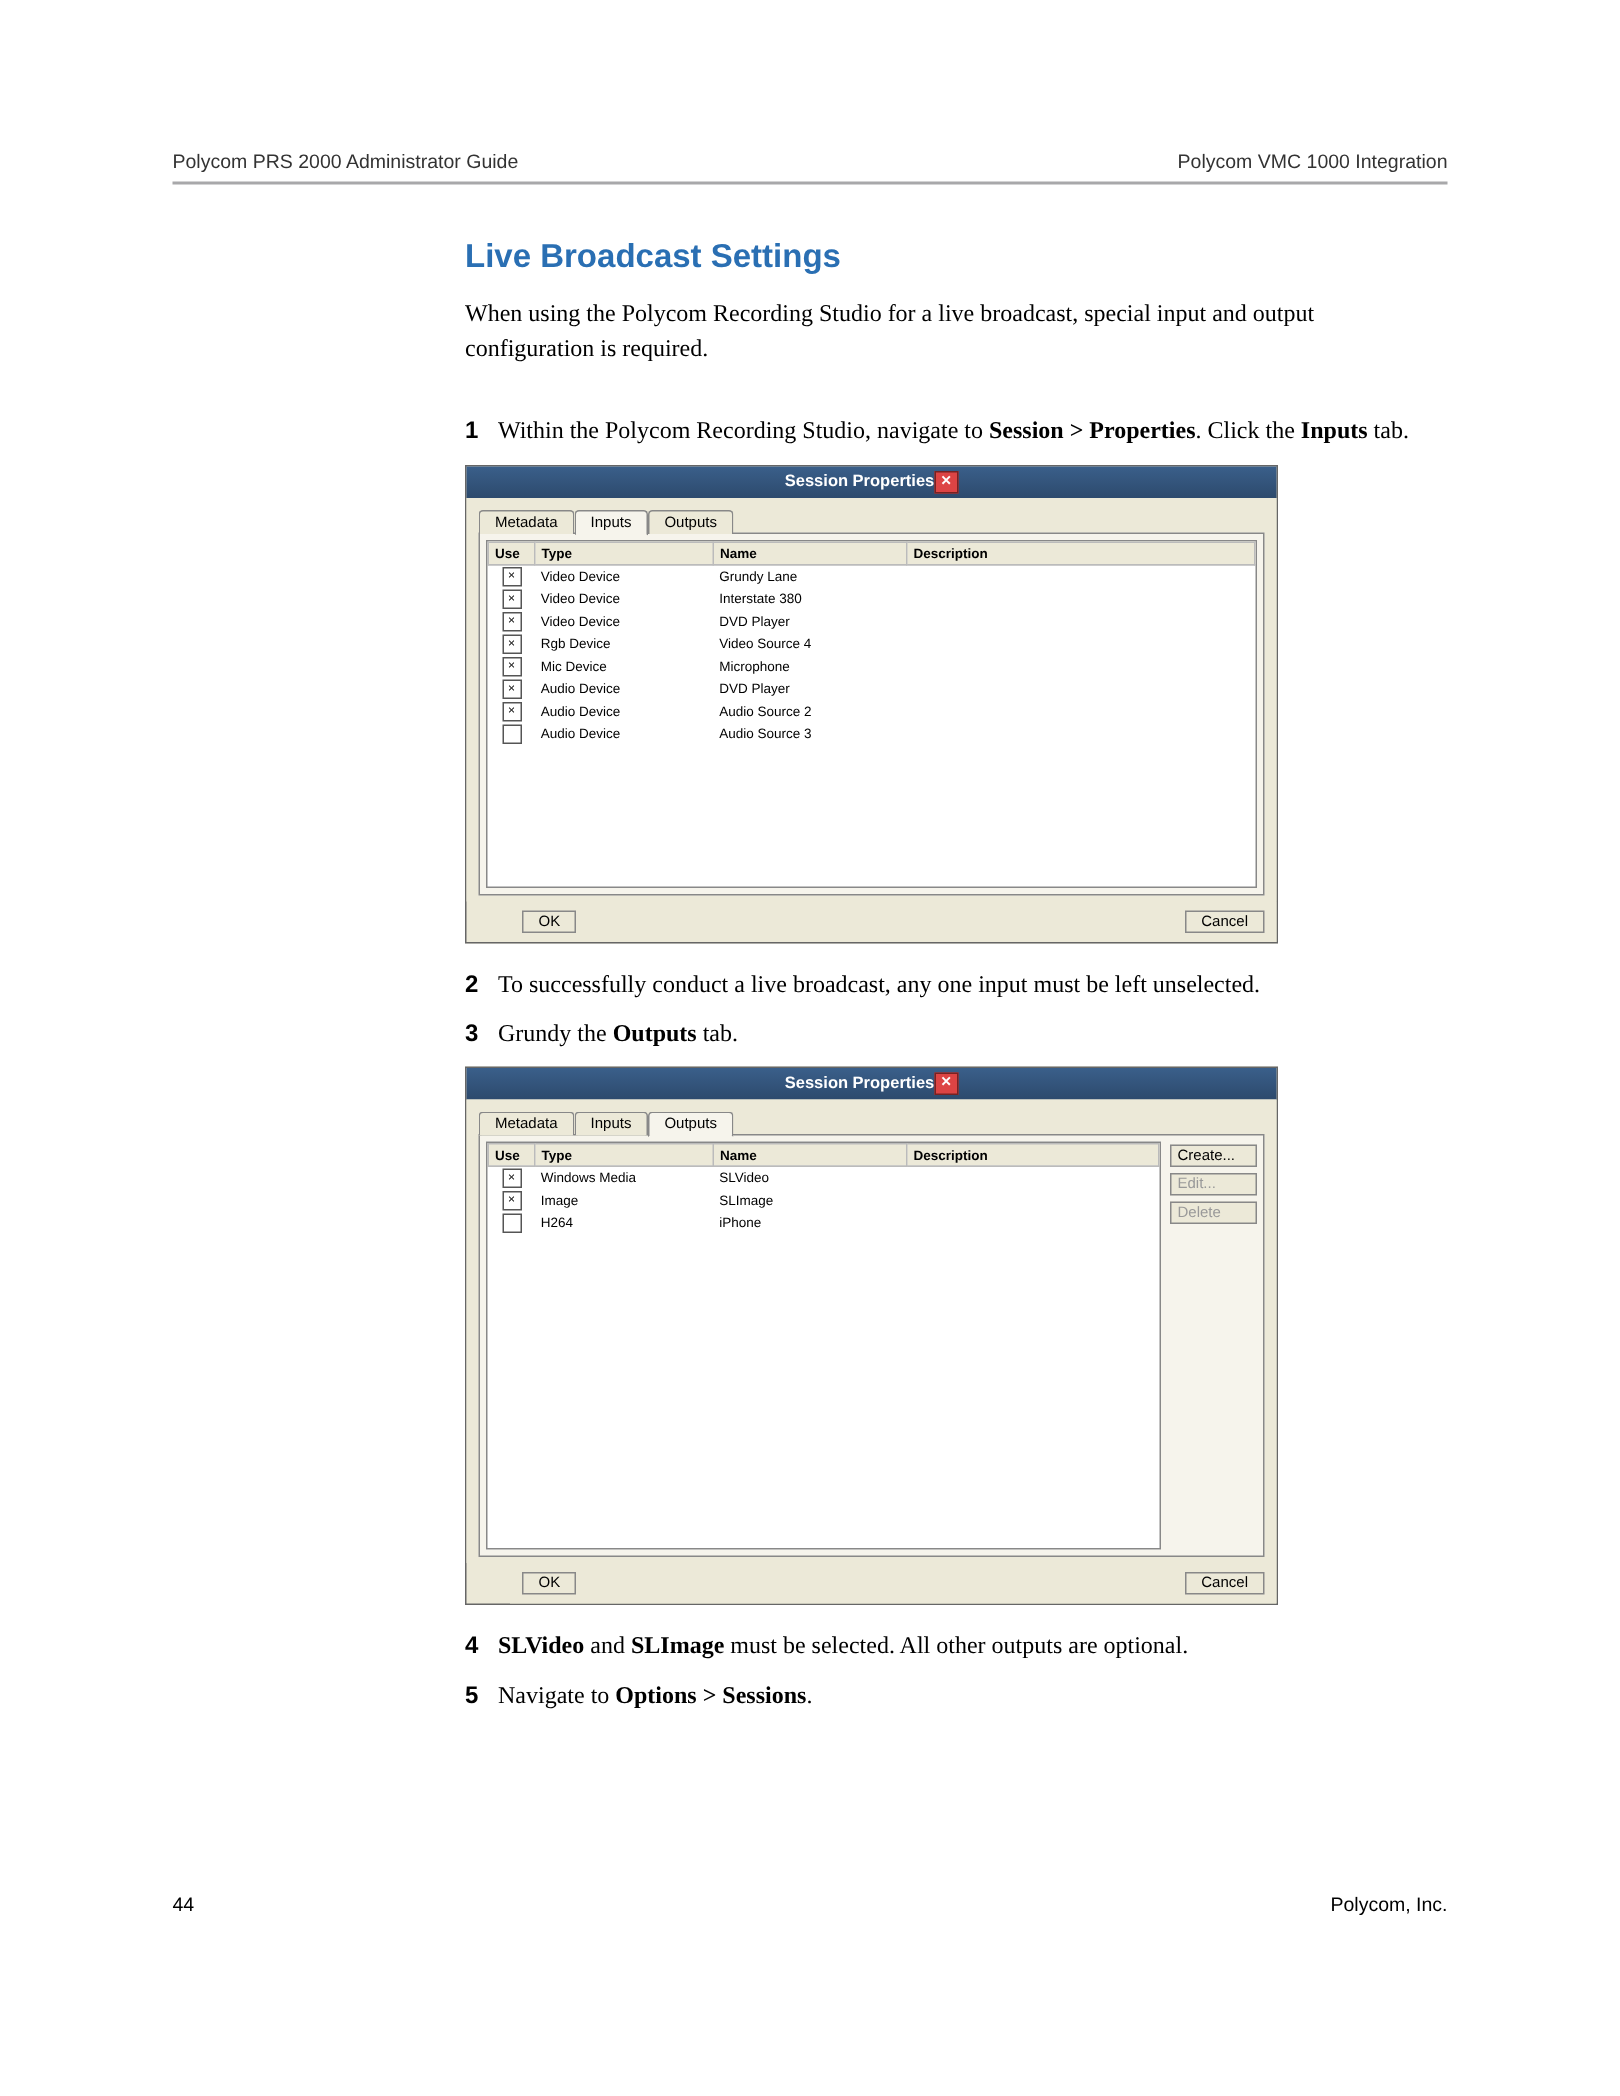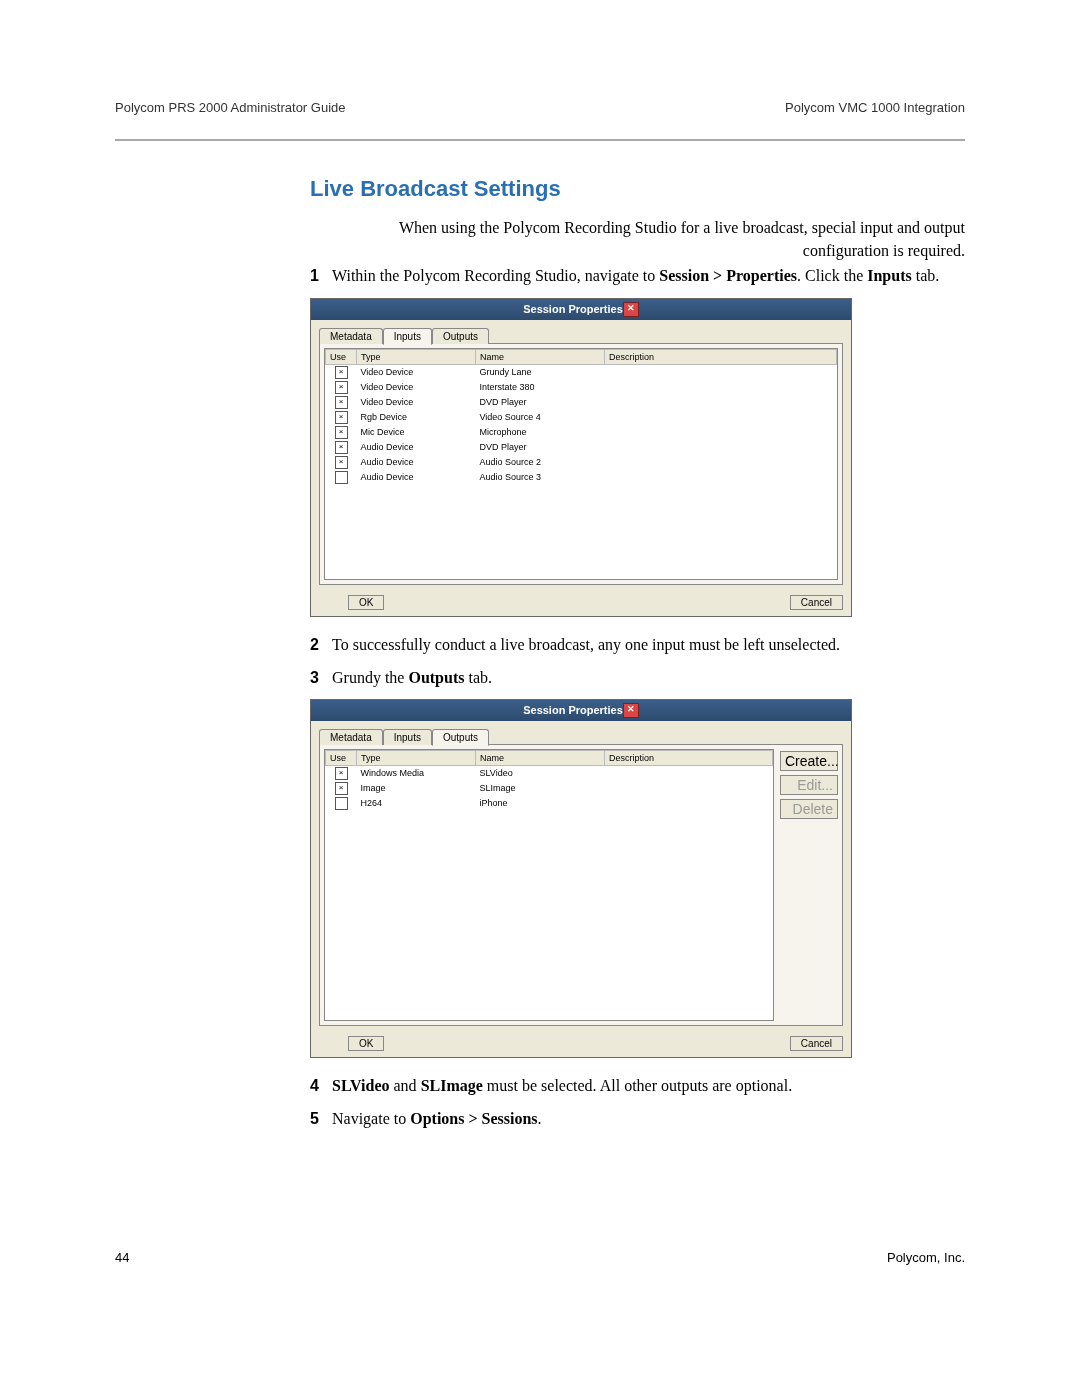--- a/index.html
+++ b/index.html
@@ -14,43 +14,42 @@
     width: 1080px;
     padding: 100px 115px 40px 115px;
     box-sizing: border-box;
   }
   .header-row {
     display: flex;
     justify-content: space-between;
     font-family: Arial, Helvetica, sans-serif;
     font-size: 13px;
     color: #333;
-    padding-bottom: 24px;
+    padding-bottom: 6px;
   }
   .hr-gray {
     border: none;
     border-top: 2px solid #a8a8aa;
     margin: 0;
   }
   .content {
     margin-left: 195px;
     margin-top: 35px;
   }
   .section-heading {
     font-family: Arial, Helvetica, sans-serif;
     font-weight: bold;
     font-size: 22px;
     color: #2a6fb3;
     margin: 0 0 14px 0;
   }
   .para {
     font-size: 16px;
     line-height: 1.45;
-    margin: 0 0 2px 0;
-    text-align: right;
+    margin: 0 0 32px 0;
   }
   .step-list {
     margin: 0;
     padding: 0;
     list-style: none;
   }
   .step {
     display: flex;
     margin-bottom: 10px;
     font-size: 16px;
@@ -136,21 +135,21 @@
     background: #fff;
     border: 1px solid #888;
     min-height: 230px;
   }
   .grid {
     width: 100%;
     border-collapse: collapse;
     font-size: 9px;
   }
   .grid th {
-    font-weight: normal;
+    font-weight: bold;
     background: #ece9d8;
     border: 1px solid #bbb;
     padding: 2px 4px;
     text-align: left;
   }
   .grid td {
     padding: 1px 4px;
     white-space: nowrap;
   }
   .use-cell {
@@ -177,25 +176,25 @@
     min-height: 270px;
   }
   .side-btns {
     width: 58px;
     display: flex;
     flex-direction: column;
     gap: 4px;
     padding-top: 2px;
   }
   .win-btn {
-    font-size: 14px;
+    font-size: 10px;
     padding: 1px 4px;
     border: 1px solid #888;
     background: #ece9d8;
-    text-align: right;
+    text-align: left;
   }
   .win-btn.disabled {
     color: #999;
   }
   .dialog-footer {
     display: flex;
     justify-content: space-between;
     gap: 4px;
     padding: 6px 8px;
     background: #ece9d8;

